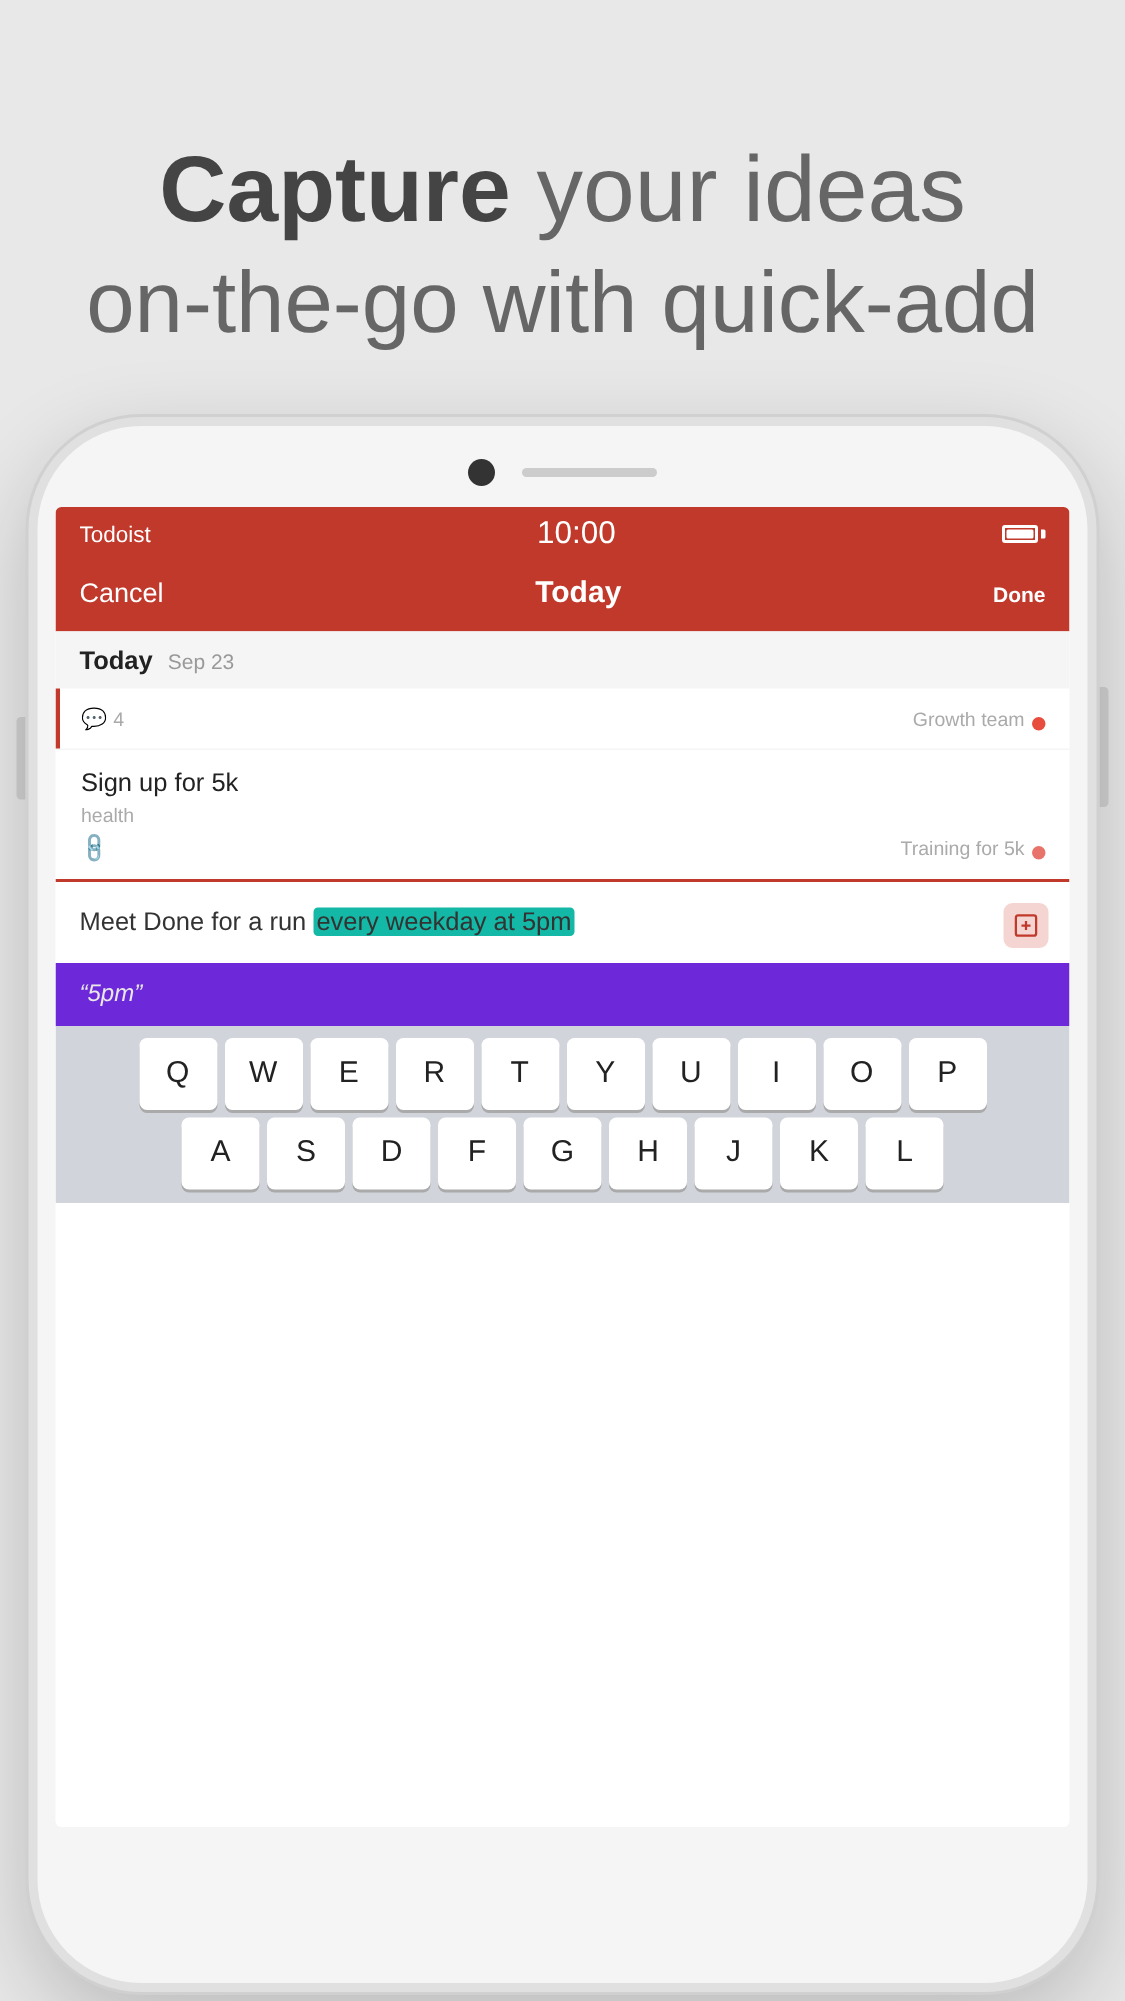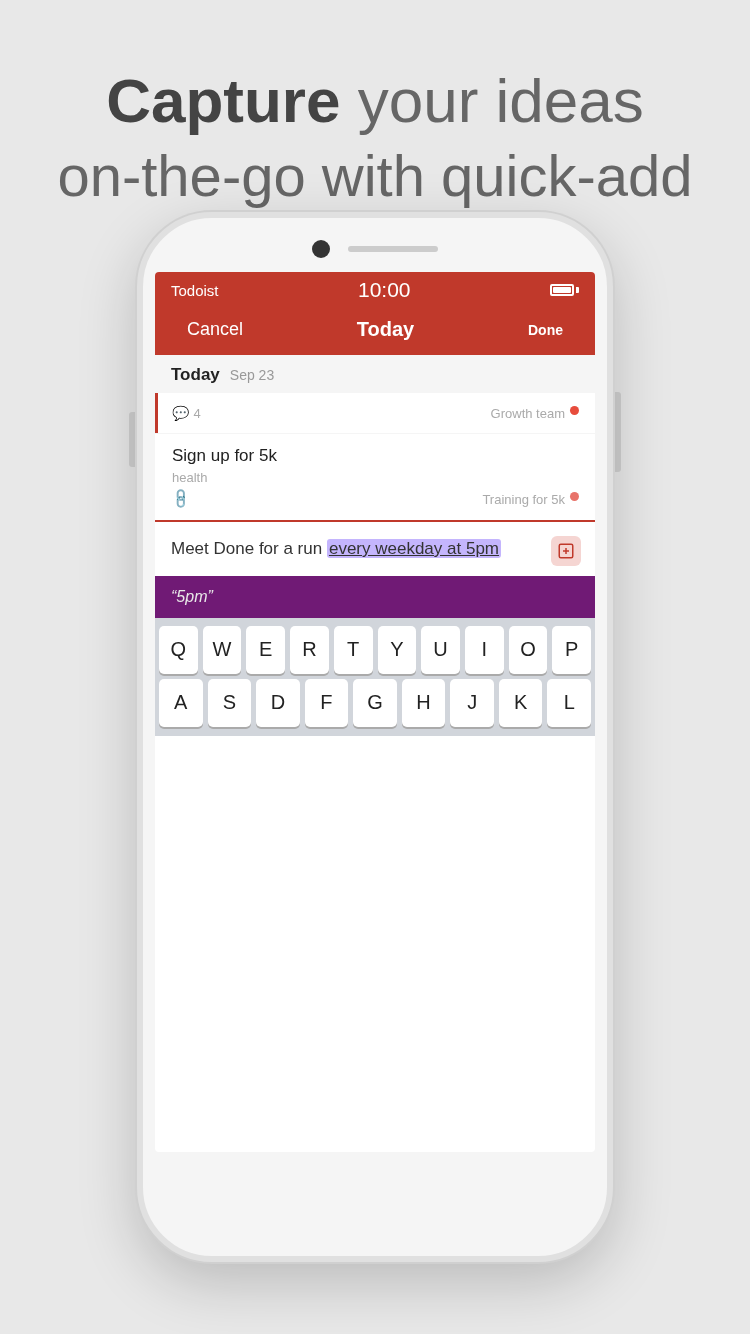--- a/index.html
+++ b/index.html
@@ -9,21 +9,21 @@
       height: 1334px;
       background: #e8e8e8;
       font-family: -apple-system, 'Helvetica Neue', Arial, sans-serif;
       overflow: hidden;
       display: flex;
       flex-direction: column;
       align-items: center;
     }
 
     .headline {
-      margin-top: 62px;
+      margin-top: 88px;
       text-align: center;
       line-height: 1.25;
       padding: 0 30px;
     }
 
     .headline-bold {
       font-size: 62px;
       font-weight: 800;
       color: #444;
     }
@@ -35,22 +35,23 @@
     }
 
     .headline-line2 {
       font-size: 58px;
       font-weight: 300;
       color: #666;
     }
 
     
     .phone-wrapper {
+      margin-top: 40px;
       position: relative;
-      width: 476px;
+      width: 712px;
       height: 1050px;
     }
 
     .phone-frame {
       position: absolute;
       top: 0; left: 0; right: 0; bottom: 0;
       background: #f5f5f5;
       border-radius: 75px;
       border: 6px solid #e0e0e0;
       box-shadow: 0 0 0 2px #d0d0d0, 0 20px 60px rgba(0,0,0,0.2);
@@ -163,21 +164,21 @@
       background: #fff;
       border-radius: 0 1px 1px 0;
     }
 
     
     .nav-bar {
       background: #c0392b;
       display: flex;
       align-items: center;
       justify-content: space-between;
-      padding: 10px 32px 14px;
+      padding: 10px 16px 14px;
     }
 
     .nav-cancel {
       color: #fff;
       font-size: 18px;
       font-weight: 400;
     }
 
     .nav-title {
       color: #fff;
@@ -253,21 +254,21 @@
       font-size: 13px;
     }
 
     .comment-icon {
       font-size: 14px;
       color: #bbb;
     }
 
     .task-project {
       display: flex;
-      align-items: flex-start;
+      align-items: flex-end;
       gap: 5px;
       font-size: 13px;
       color: #aaa;
     }
 
     .project-dot {
       width: 9px;
       height: 9px;
       border-radius: 50%;
     }
@@ -292,25 +293,24 @@
     }
 
     .quick-add-text {
       font-size: 17px;
       color: #333;
       line-height: 1.5;
       padding-right: 40px;
     }
 
     .highlight-text {
-      background: #c4b5fd;
+      background: #14b8a6;
       color: #333;
       border-radius: 3px;
       padding: 0 2px;
-      text-decoration: underline;
     }
 
     .quick-add-icon {
       position: absolute;
       right: 14px;
       top: 14px;
       width: 30px;
       height: 30px;
       border-radius: 6px;
       background: #f5d5d2;
@@ -318,21 +318,21 @@
       align-items: center;
       justify-content: center;
     }
 
     .quick-add-icon svg {
       fill: #c0392b;
     }
 
     
     .smart-suggestion {
-      background: #701a75;
+      background: #6d28d9;
       padding: 12px 16px;
       font-size: 16px;
       color: #e8e8e8;
       font-style: italic;
     }
 
     
     .keyboard {
       background: #d1d5db;
       padding: 8px 4px 4px;

